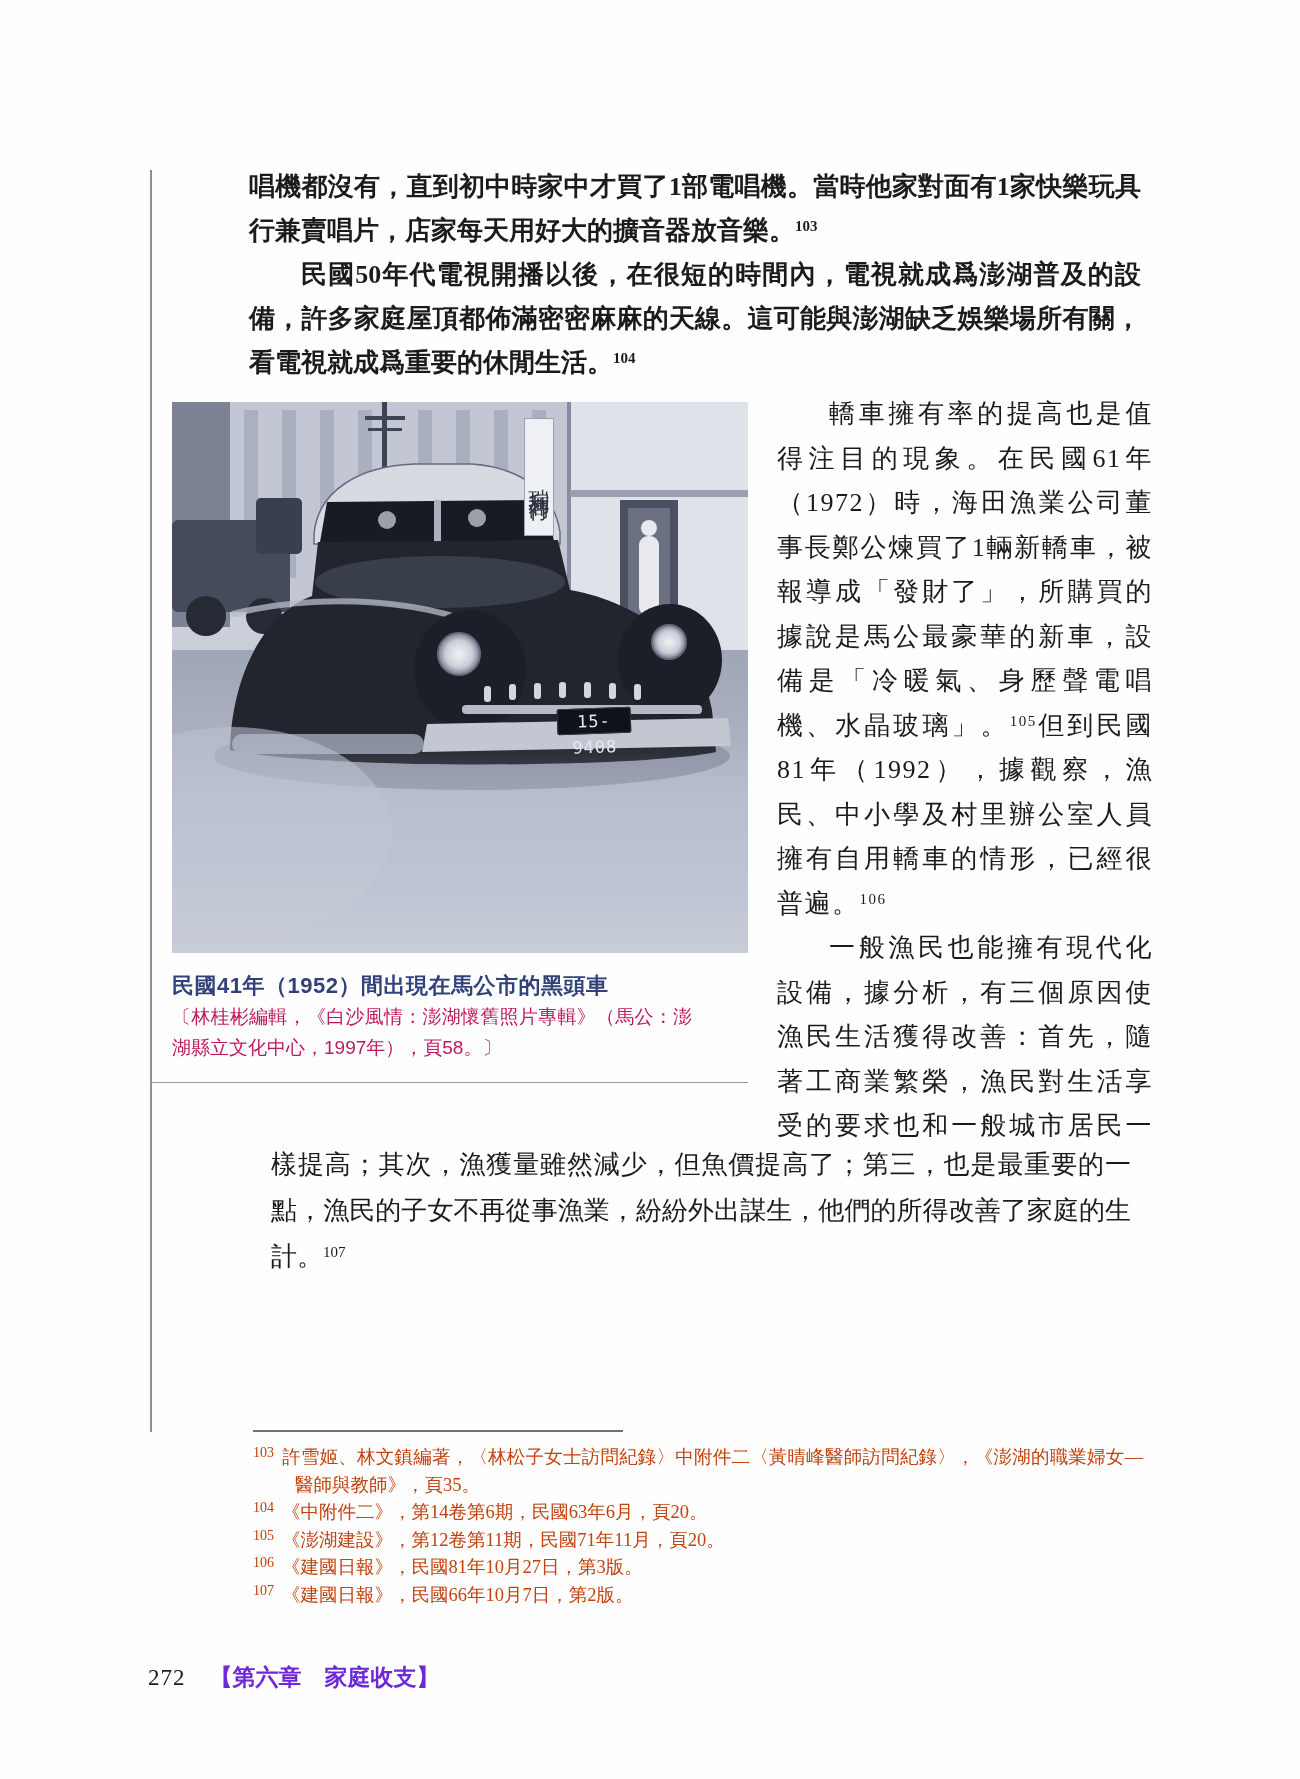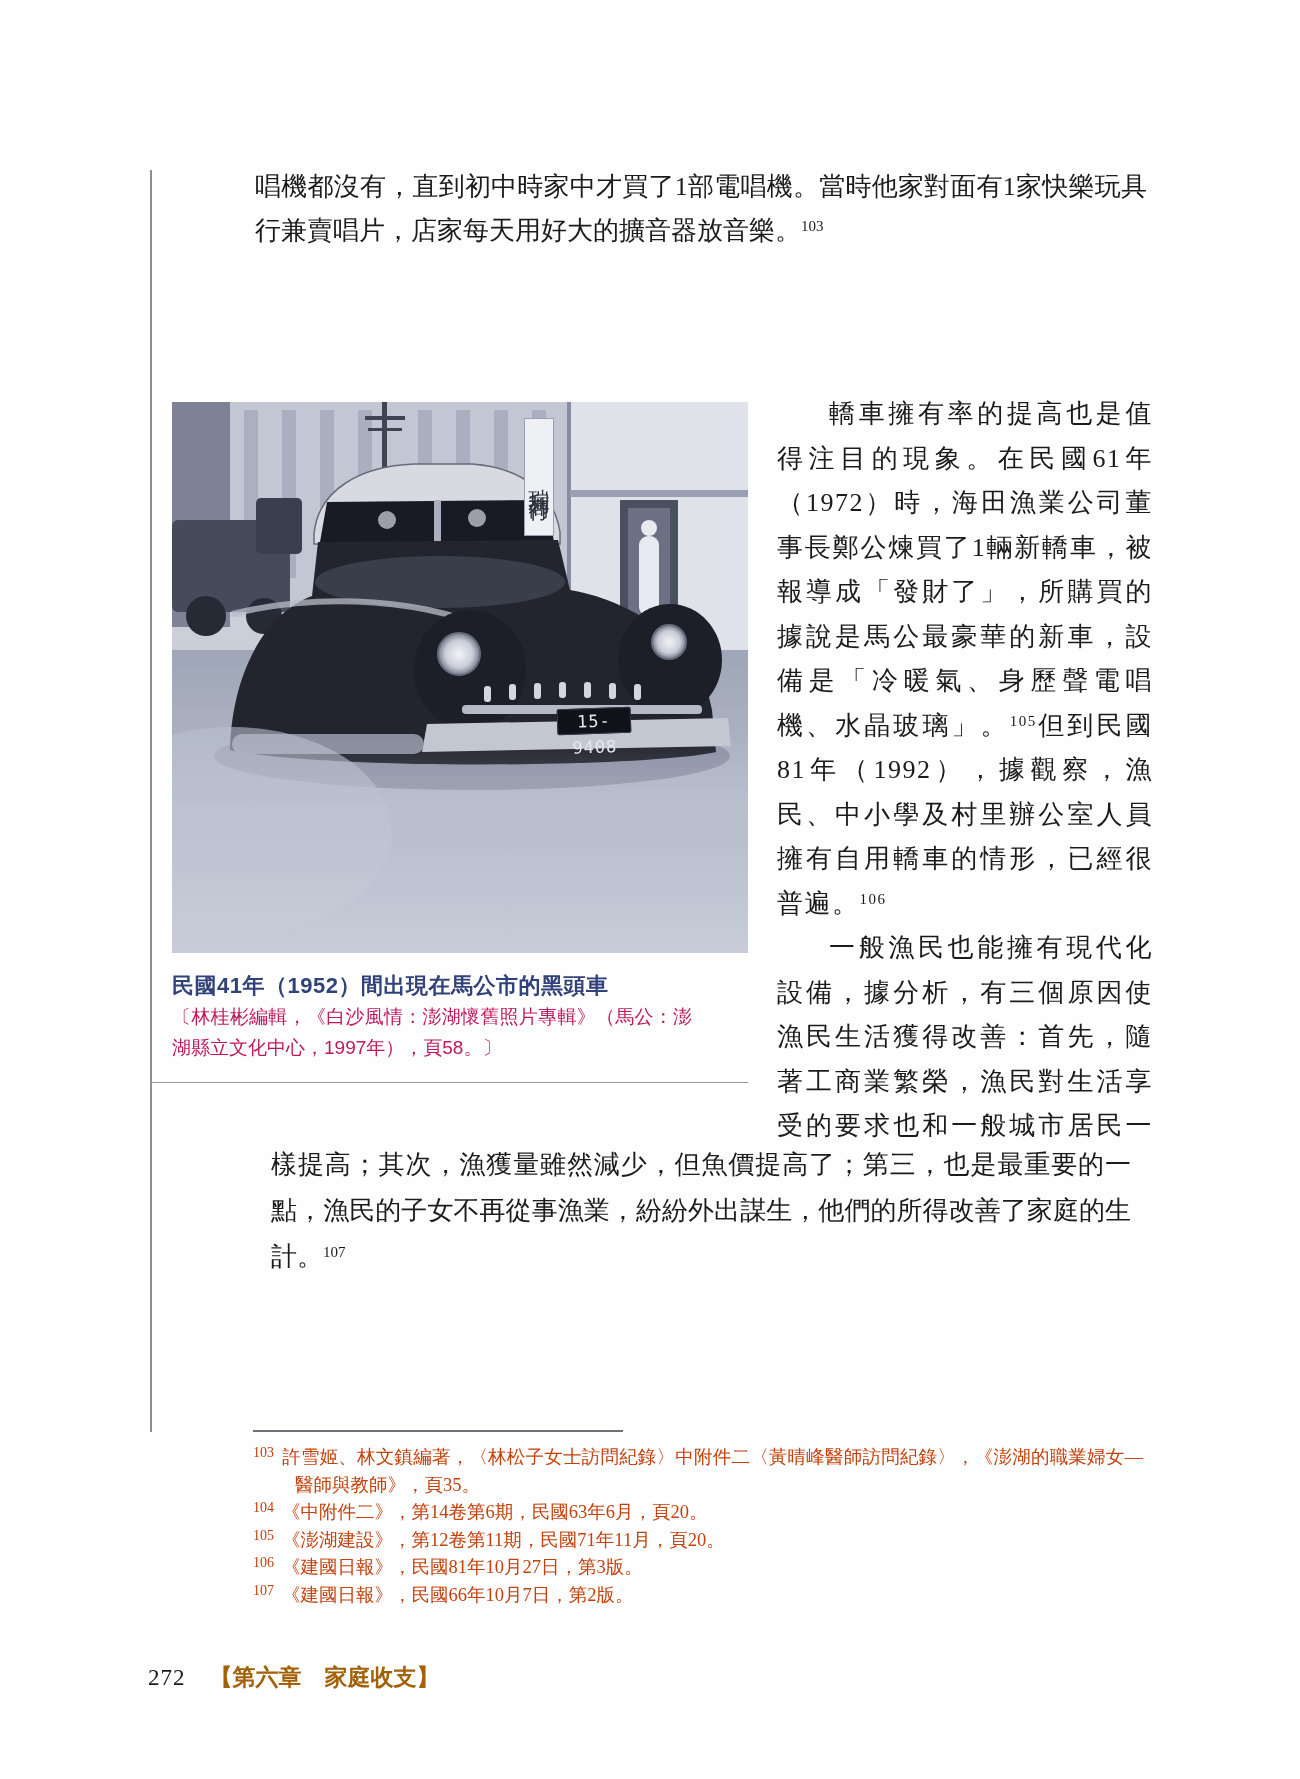--- a/index.html
+++ b/index.html
@@ -3,21 +3,21 @@
 <meta charset="utf-8">
 <style>
   html,body{margin:0;padding:0;background:#ffffff;}
   .page{
     position:relative;width:1300px;height:1779px;background:#fefefe;
     font-family:"Liberation Serif","DejaVu Serif",serif;color:#1b1b1b;overflow:hidden;
   }
   .vrule{position:absolute;left:150px;top:170px;width:2px;height:1262px;background:#8e8e94;}
 
   
-  .top-text{position:absolute;left:255px;top:165px;width:892px;font-size:26px;line-height:44px;text-align:justify;}
+  .top-text{position:absolute;left:249px;top:165px;width:892px;font-size:26px;line-height:44px;text-align:justify;font-weight:bold;}
   .top-text p{margin:0;}
   .top-text p.indent{text-indent:2em;}
   sup.fnref{font-size:15px;vertical-align:8px;line-height:0;font-family:"Liberation Serif",serif;}
 
   
   .figure{position:absolute;left:172px;top:402px;width:576px;}
   .photo{position:relative;width:576px;height:551px;background:#b7bdcc;overflow:hidden;}
   .photo svg{display:block;}
   .shop-sign{
     position:absolute;left:352px;top:16px;width:30px;height:118px;
@@ -57,31 +57,32 @@
 
   
   .fn-rule{position:absolute;left:253px;top:1430px;width:370px;height:2px;background:#6f6f74;}
   .footnotes{position:absolute;left:253px;top:1444px;width:890px;font-size:18.5px;line-height:27.5px;color:#c2410c;}
   .fn{text-indent:-42px;padding-left:42px;text-align:justify;}
   .fn sup{font-size:14px;vertical-align:6px;margin-right:8px;line-height:0;}
 
   
   .footer{position:absolute;left:148px;top:1662px;white-space:nowrap;}
   .pg-num{font-size:23px;color:#1b1b1b;letter-spacing:1px;}
-  .chapter{font-size:23px;font-weight:bold;margin-left:24px;color:#a16207;}
+  .chapter{font-size:23px;font-weight:bold;margin-left:24px;color:#6d28d9;}
 </style>
 </head>
 <body>
 
 <div class="page">
 
   <div class="vrule"></div>
 
   <div class="top-text">
     <p><span>唱機都沒有，直到初中時家中才買了1部電唱機。當時他家對面有1家快樂玩具行兼賣唱片，店家每天用好大的擴音器放音樂。</span><sup class="fnref">103</sup></p>
+    <p class="indent"><span>民國50年代電視開播以後，在很短的時間內，電視就成爲澎湖普及的設備，許多家庭屋頂都佈滿密密麻麻的天線。這可能與澎湖缺乏娛樂場所有關，看電視就成爲重要的休閒生活。</span><sup class="fnref">104</sup></p>
   </div>
 
   <div class="figure">
     <div class="photo">
       <svg viewBox="0 0 576 551" width="576" height="551">
         <defs>
           <linearGradient id="sky" x1="0" y1="0" x2="0" y2="1">
             <stop offset="0" stop-color="#d7dae3"></stop>
               <stop offset="1" stop-color="#b9bfcd"></stop>
           </linearGradient>

